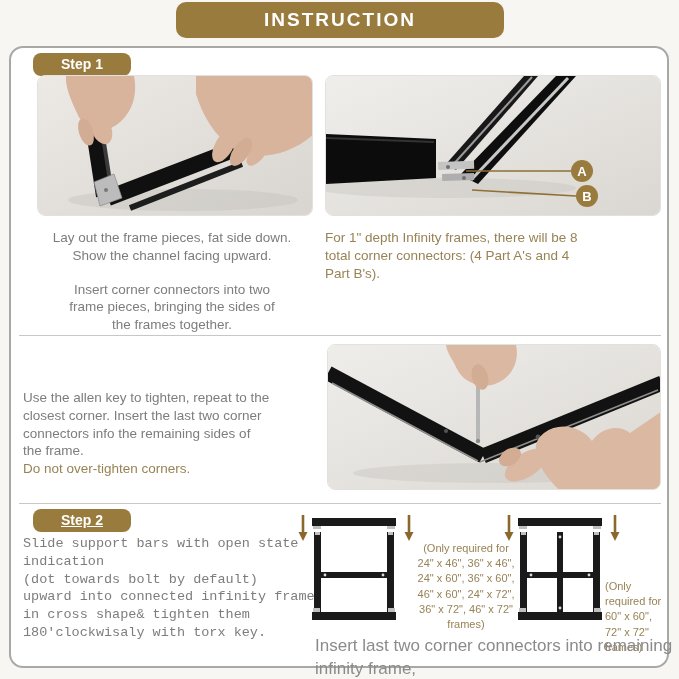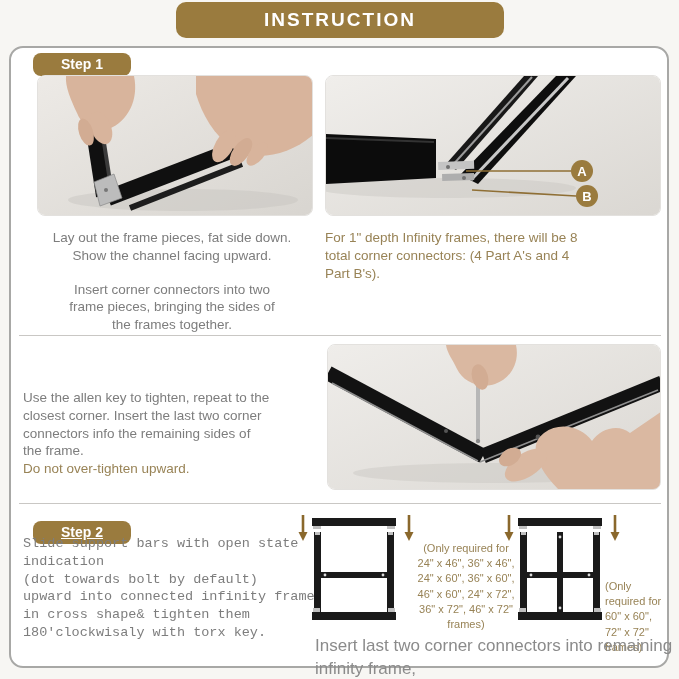--- a/index.html
+++ b/index.html
@@ -134,21 +134,21 @@
 Part B's).</div>
   </div>
 
   <div class="divider" style="top:287px;"></div>
 
   <div class="t" style="left:12px;top:297px;width:302px;margin-top:44px;">
     <div class="pre t-gray">Use the allen key to tighten, repeat to the
 closest corner. Insert the last two corner
 connectors info the remaining sides of
 the frame.</div>
-    <div class="pre t-brown">Do not over-tighten upward.</div>
+    <div class="pre t-brown">Do not over-tighten corners.</div>
   </div>
 
   <div class="photo" style="left:316px;top:296px;width:334px;height:146px;">
     <svg width="334" height="146" viewBox="0 0 334 146">
       <defs>
         <linearGradient id="bg3" x1="0" y1="0" x2="1" y2="1">
           <stop offset="0" stop-color="#efedea"></stop>
             <stop offset="1" stop-color="#dbd8d3"></stop>
         </linearGradient>
       </defs>
@@ -170,21 +170,21 @@
       <ellipse cx="152" cy="32" rx="8" ry="13" transform="rotate(-15 152 32)" fill="#d2ac93"></ellipse>
 
       <path d="M232,146 C208,122 200,100 216,88 C232,76 254,82 264,96 C272,84 290,78 302,88 L334,66 L334,146 Z" fill="#dab8a1"></path>
       <ellipse cx="198" cy="120" rx="24" ry="12" transform="rotate(-33 198 120)" fill="#dab8a1"></ellipse>
       <ellipse cx="182" cy="112" rx="12" ry="8" transform="rotate(-33 182 112)" fill="#d2ac93"></ellipse>
     </svg>
   </div>
 
   <div class="divider" style="top:455px;"></div>
 
-  <div class="step-label" style="left:22px;top:473px;text-decoration:underline;">Step 2</div>
+  <div class="step-label" style="left:22px;top:461px;text-decoration:underline;">Step 2</div>
 
   <div class="t t-gray pre" style="left:12px;top:487px;width:302px;font-family:Liberation Mono, monospace;">Slide support bars with open state indication
 (dot towards bolt by default)
 upward into connected infinity frame
 in cross shape&amp; tighten them
 180'clockwisaly with torx key.</div>
 
   <svg class="arrow" style="left:286px;top:466px;" width="12" height="28" viewBox="0 0 12 28">
     <line x1="6" y1="1" x2="6" y2="19" style="stroke:var(--arrow)" stroke-width="2.6"></line>
     <polygon points="1.5,18 10.5,18 6,27" style="fill:var(--arrow)"></polygon>

